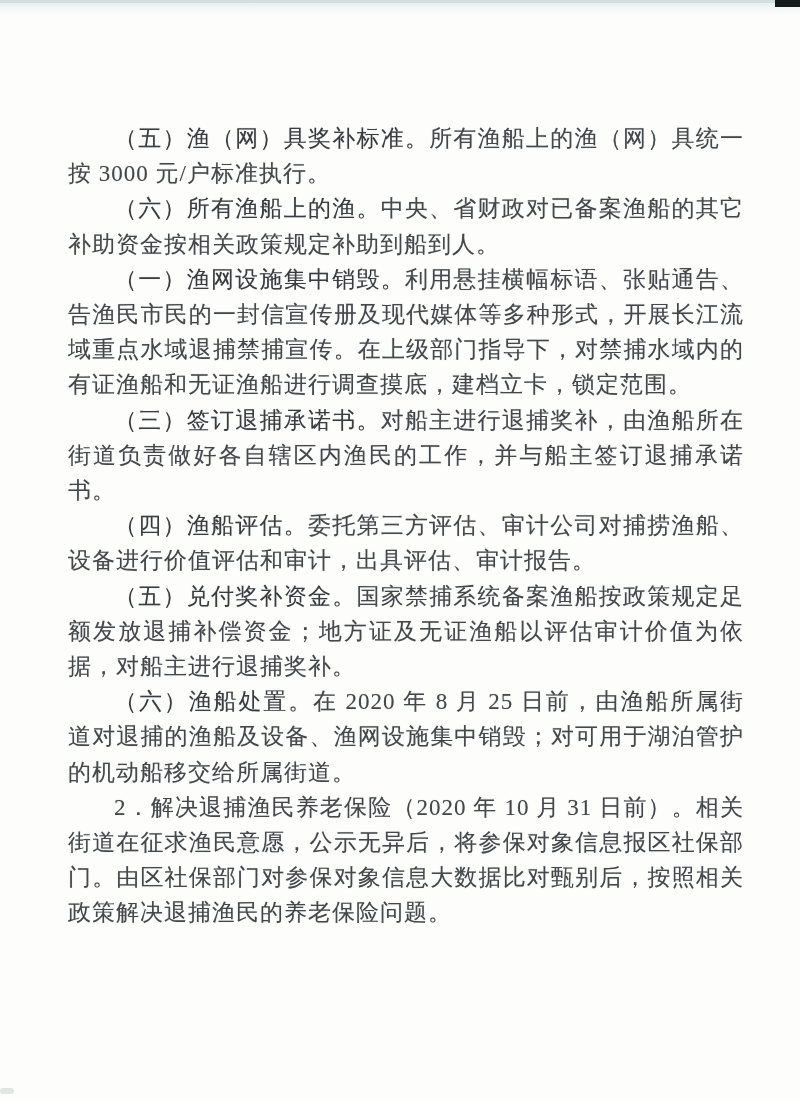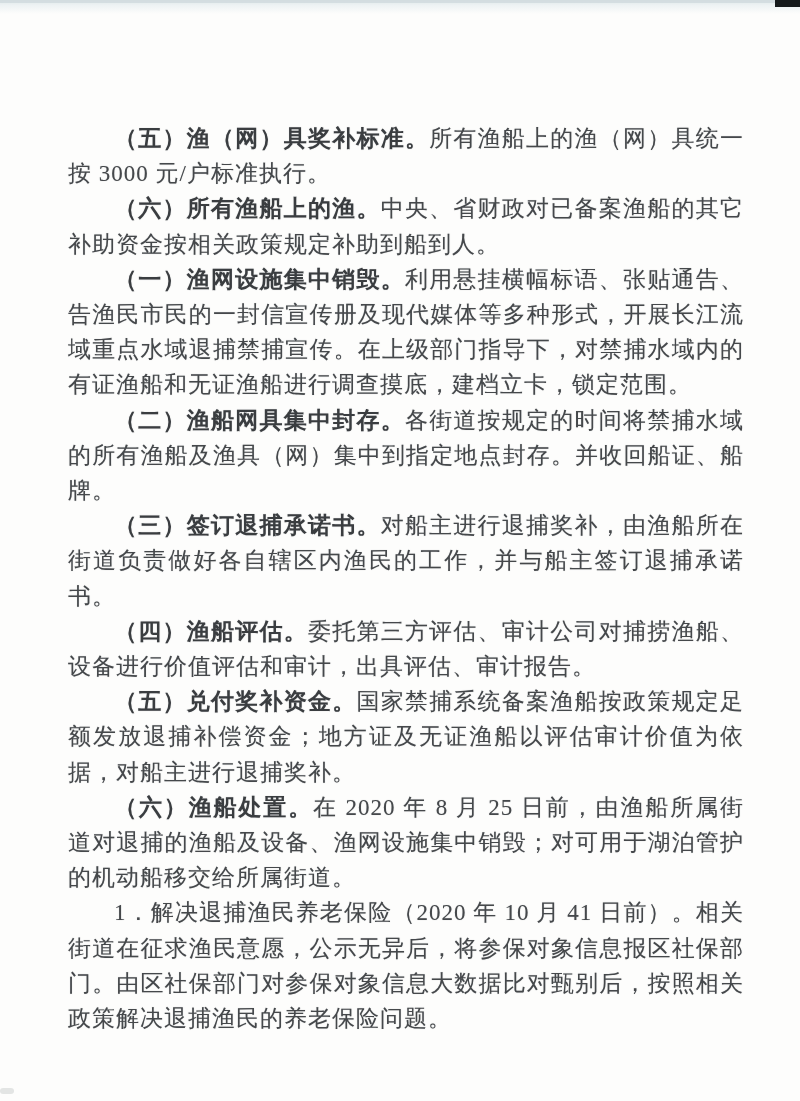--- a/index.html
+++ b/index.html
@@ -62,39 +62,38 @@
     text-align: justify;
     text-align-last: left;
     text-shadow: 0 0 1px rgba(90, 95, 100, 0.38);
   }
   .doc-body p {
     margin: 0;
     padding: 0;
     text-indent: 2em;
   }
   .doc-body p strong {
-    font-weight: 700;
+    font-weight: 400;
     color: #3a3d40;
   }
   .doc-body p.heading {
     font-weight: 700;
     color: #3a3d40;
   }
 </style>
 </head>
 <body>
 
 <div class="scan-top-band"></div>
 <div class="scan-top-line"></div>
 <div class="scan-corner-mark"></div>
 <div class="scan-bottom-smudge"></div>
 
 <div class="doc-body" id="doc-body">
     <p><strong>（五）渔（网）具奖补标准。</strong><span>所有渔船上的渔（网）具统一按 3000 元/户标准执行。</span></p>
     <p><strong>（六）所有渔船上的渔。</strong><span>中央、省财政对已备案渔船的其它补助资金按相关政策规定补助到船到人。</span></p>
     <p><strong>（一）渔网设施集中销毁。</strong><span>利用悬挂横幅标语、张贴通告、告渔民市民的一封信宣传册及现代媒体等多种形式，开展长江流域重点水域退捕禁捕宣传。在上级部门指导下，对禁捕水域内的有证渔船和无证渔船进行调查摸底，建档立卡，锁定范围。</span></p>
-    <p><strong>（二）渔船网具集中封存。</strong><span>各街道按规定的时间将禁捕水域的所有渔船及渔具（网）集中到指定地点封存。并收回船证、船牌。</span></p>
     <p><strong>（三）签订退捕承诺书。</strong><span>对船主进行退捕奖补，由渔船所在街道负责做好各自辖区内渔民的工作，并与船主签订退捕承诺书。</span></p>
     <p><strong>（四）渔船评估。</strong><span>委托第三方评估、审计公司对捕捞渔船、设备进行价值评估和审计，出具评估、审计报告。</span></p>
     <p><strong>（五）兑付奖补资金。</strong><span>国家禁捕系统备案渔船按政策规定足额发放退捕补偿资金；地方证及无证渔船以评估审计价值为依据，对船主进行退捕奖补。</span></p>
     <p><strong>（六）渔船处置。</strong><span>在 2020 年 8 月 25 日前，由渔船所属街道对退捕的渔船及设备、渔网设施集中销毁；对可用于湖泊管护的机动船移交给所属街道。</span></p>
-    <p><span>1．解决退捕渔民养老保险（2020 年 10 月 41 日前）。相关街道在征求渔民意愿，公示无异后，将参保对象信息报区社保部门。由区社保部门对参保对象信息大数据比对甄别后，按照相关政策解决退捕渔民的养老保险问题。</span></p>
+    <p><span>2．解决退捕渔民养老保险（2020 年 10 月 31 日前）。相关街道在征求渔民意愿，公示无异后，将参保对象信息报区社保部门。由区社保部门对参保对象信息大数据比对甄别后，按照相关政策解决退捕渔民的养老保险问题。</span></p>
   </div>
 
 </body></html>

